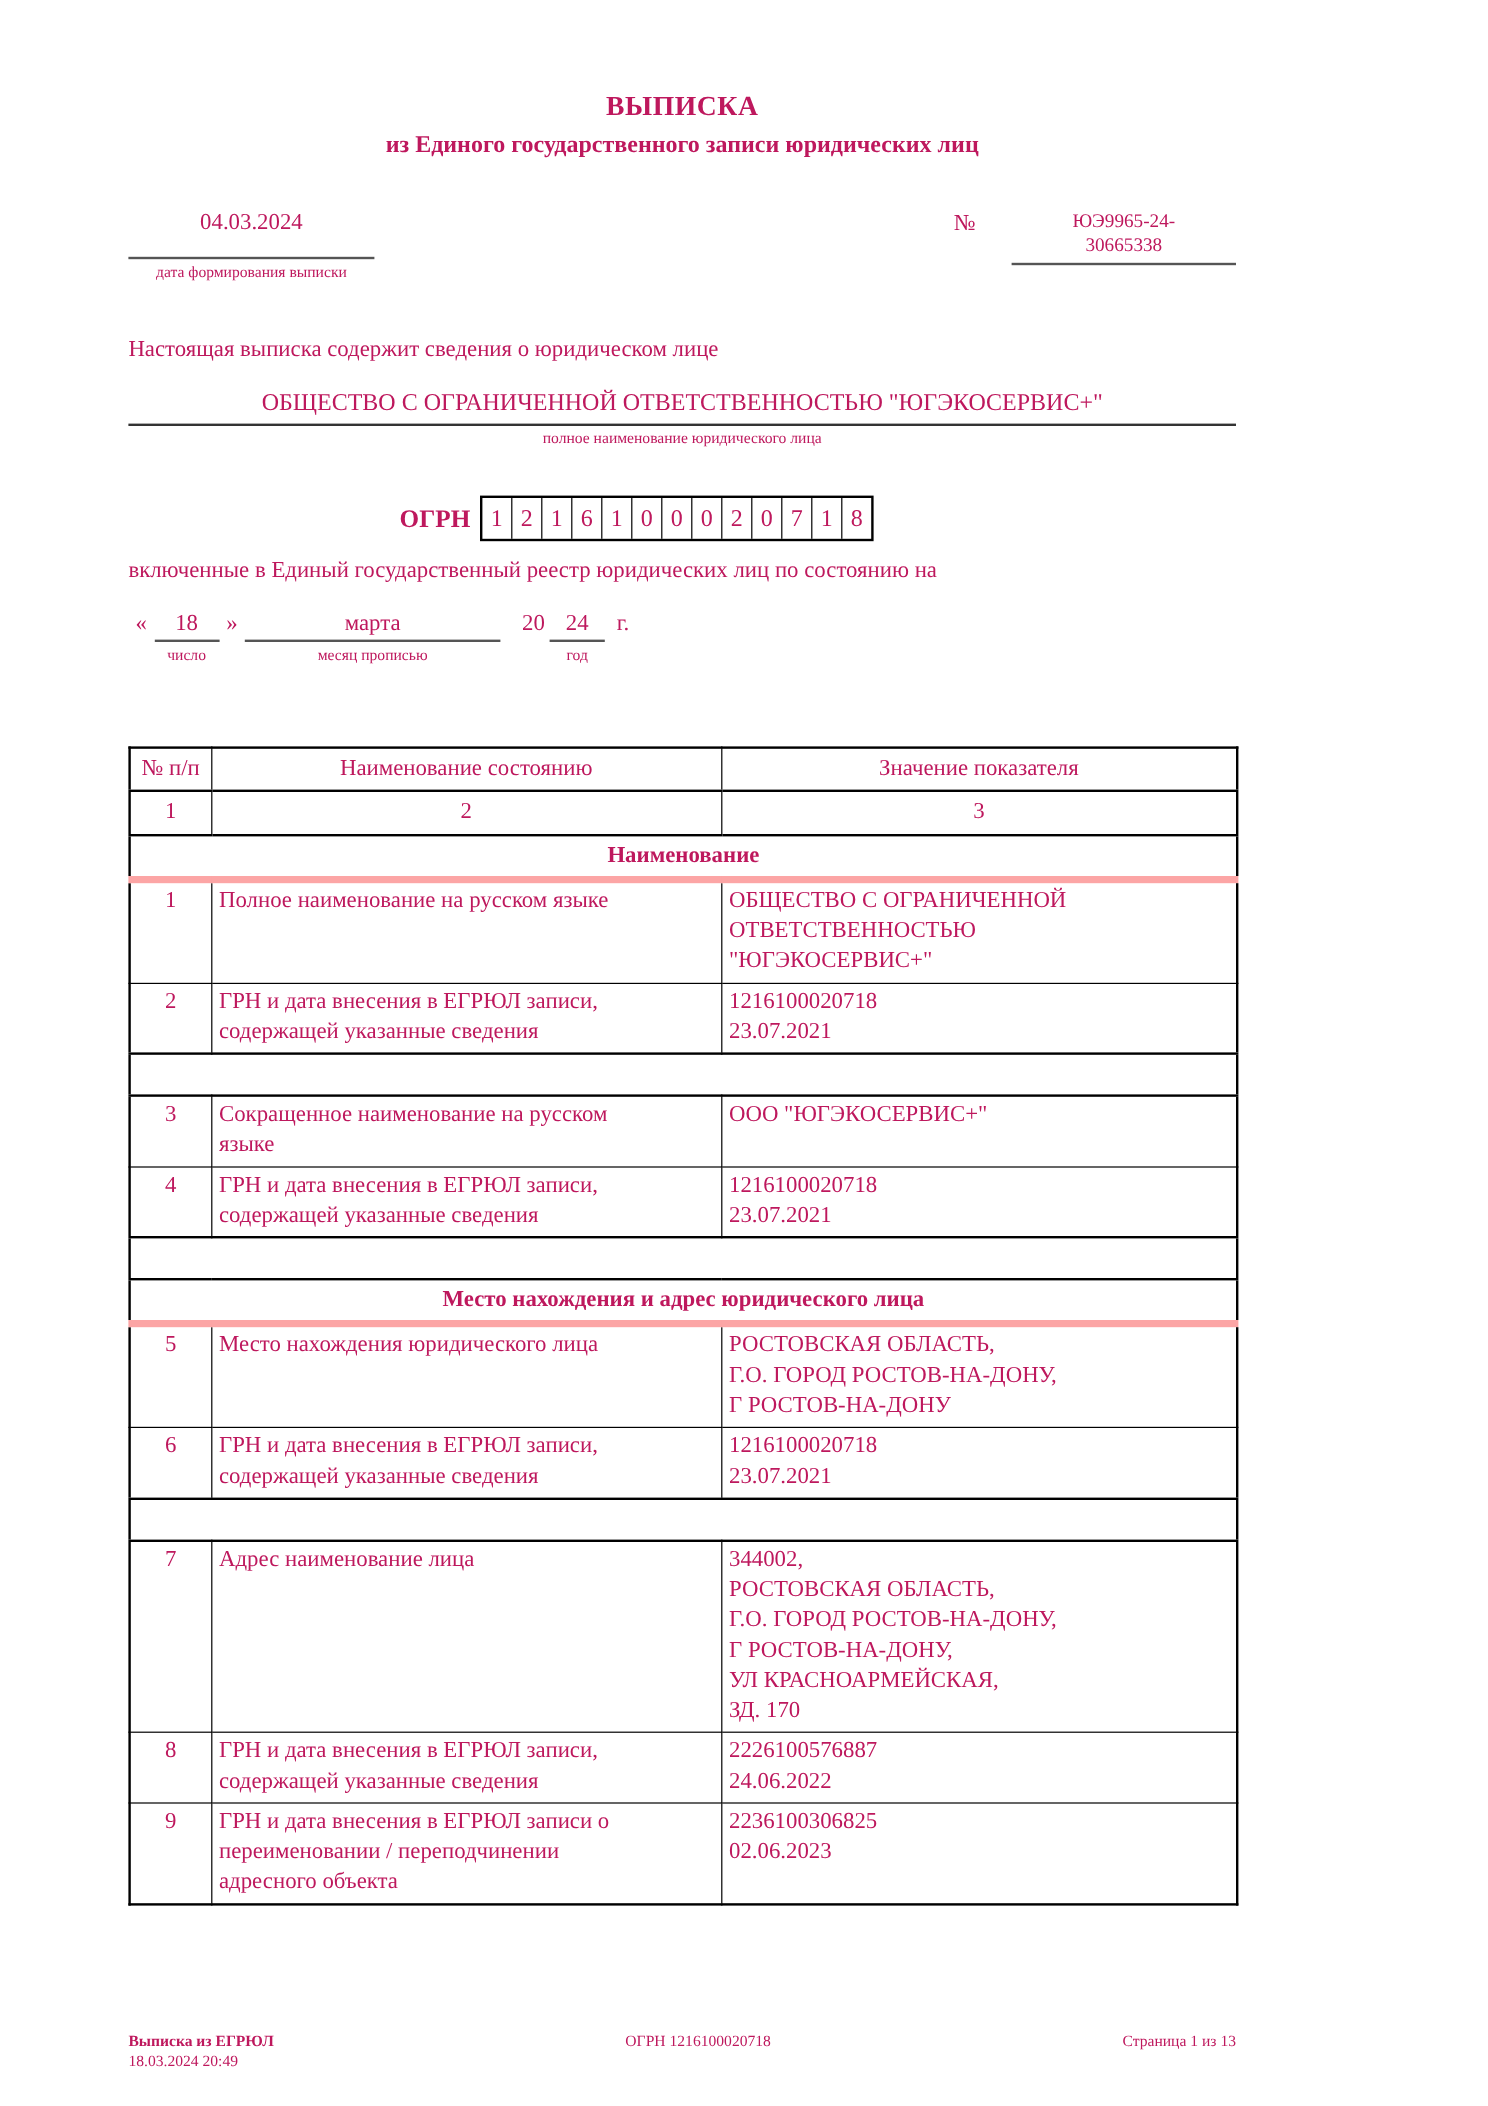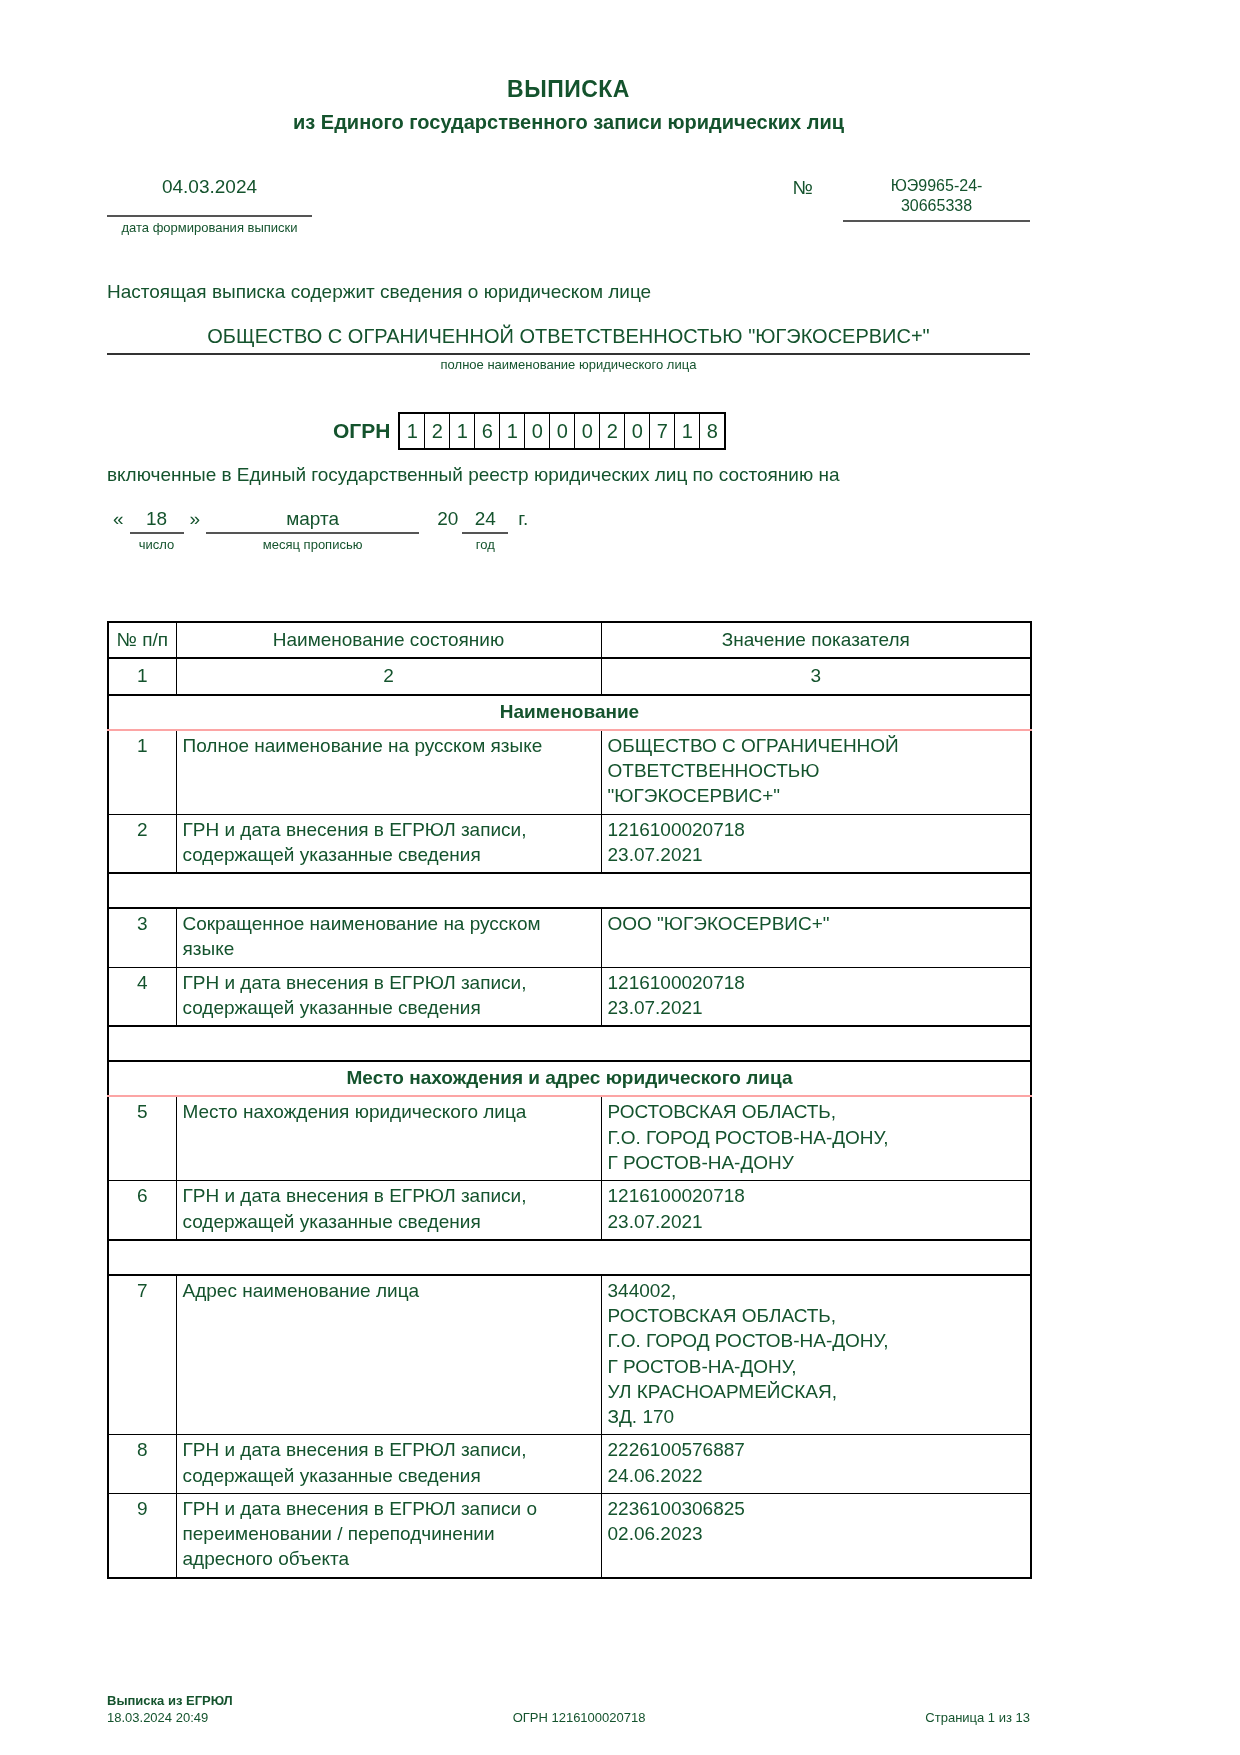--- a/index.html
+++ b/index.html
@@ -3,22 +3,22 @@
 <meta charset="utf-8">
 <style>
   html, body { margin: 0; padding: 0; background: #e8e8e8; }
   .page {
     position: relative;
     width: 1240px;
     height: 1755px;
     background: #ffffff;
     box-sizing: border-box;
     padding: 76px 210px 0 107px;
-    font-family: Liberation Sans, sans-serif;
-    color: #14532d;
+    font-family: Liberation Serif, serif;
+    color: #be185d;
   }
   .doc-title {
     text-align: center;
     font-size: 23px;
     font-weight: 700;
     letter-spacing: 0.5px;
   }
   .doc-subtitle {
     text-align: center;
     font-size: 20px;
@@ -103,38 +103,38 @@
   tr.header td, tr.colnums td {
     text-align: center;
     white-space: normal;
     border-bottom: 2px solid #000;
     padding-top: 4px;
   }
   tr.section td {
     font-weight: 700;
     text-align: center;
     border-top: 2px solid #000;
-    border-bottom: 2px solid #fca5a5;
+    border-bottom: 6px solid #fca5a5;
     padding-top: 3px;
   }
   tr.spacer td {
     border-top: 2px solid #000;
     border-bottom: 2px solid #000;
     height: 26px;
   }
   tr.data td.num { text-align: center; }
   
   .page-footer {
     position: absolute;
     left: 107px;
     right: 210px;
     top: 1692px;
     display: flex;
     justify-content: space-between;
-    align-items: flex-end;
+    align-items: flex-start;
     font-size: 13px;
     line-height: 17px;
   }
   .footer-left .bold { font-weight: 700; }
 </style>
 </head>
 <body>
 
 <div class="page">
 

